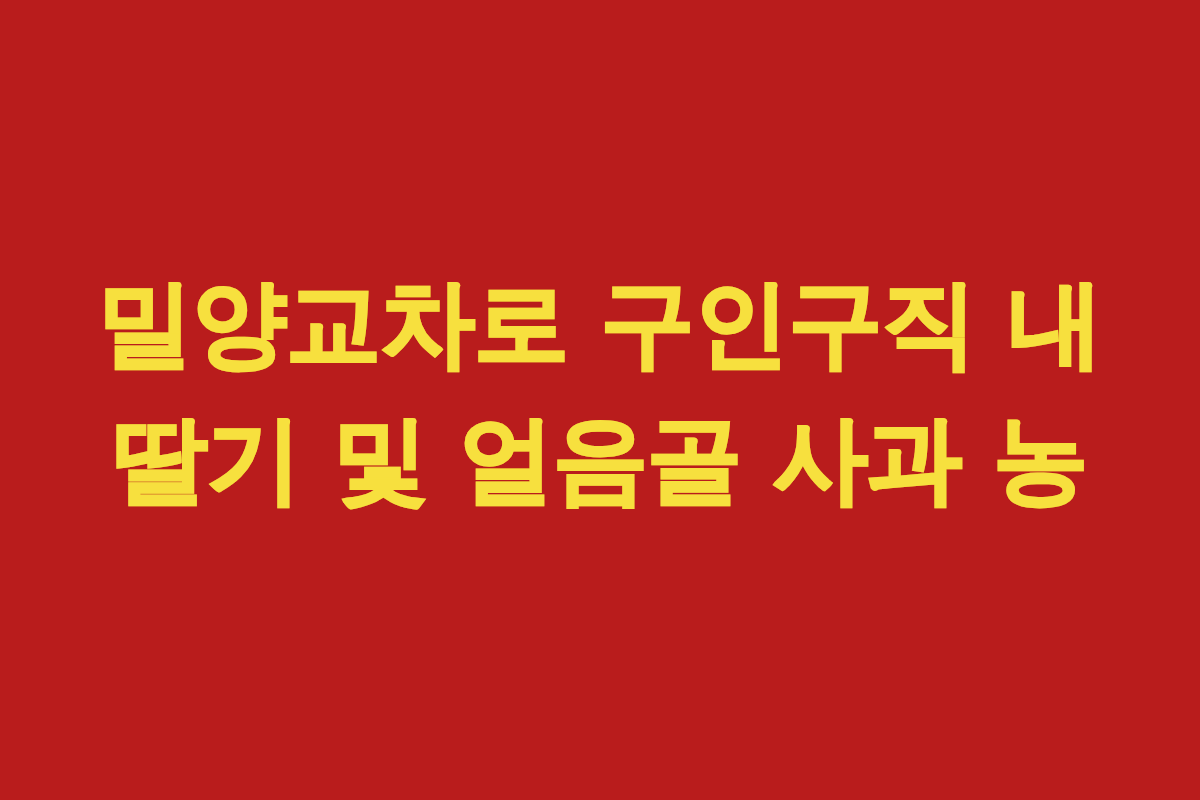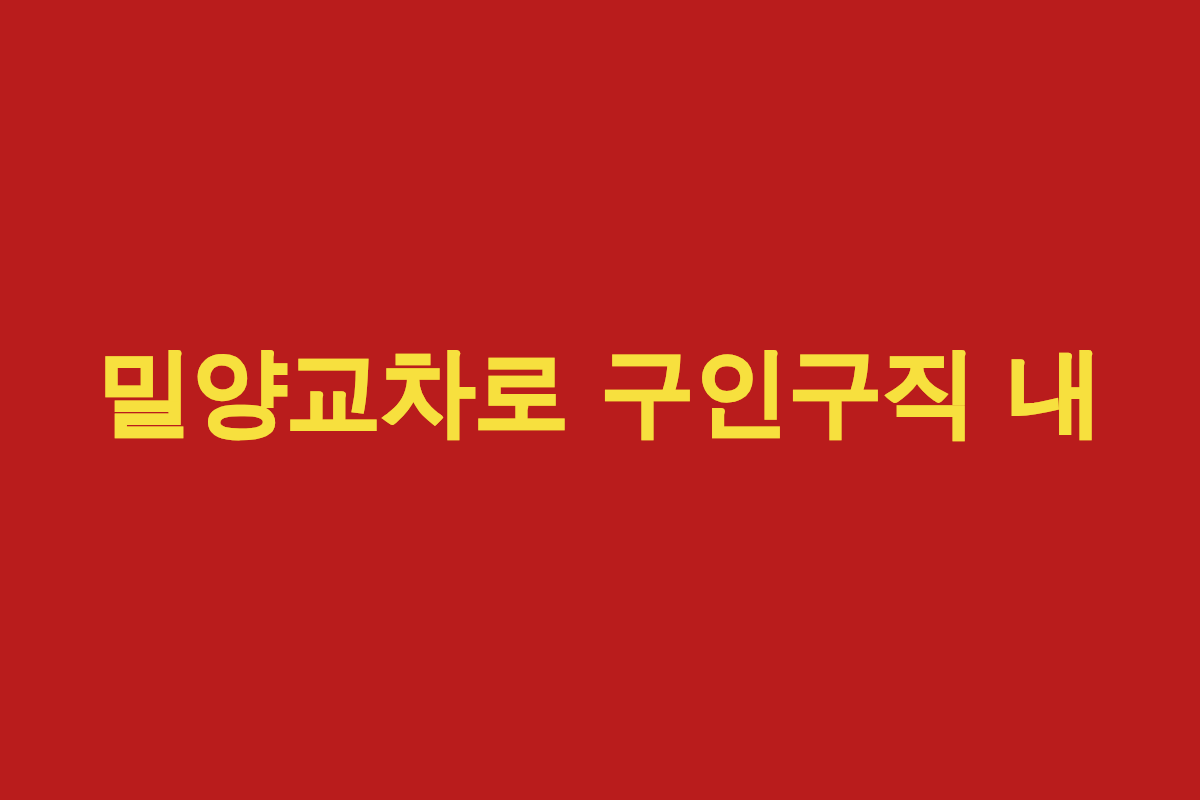--- a/index.html
+++ b/index.html
@@ -64,16 +64,17 @@
 </style>
 </head>
 <body>
 
 <div id="banner" style="background: #b91c1c;">
 
   <div id="headline">
 
     <span class="headline-line line-1" style="color: rgb(247, 224, 62); -webkit-text-stroke: 2.5px rgb(247, 224, 62);">밀양교차로 구인구직 내</span>
 
+    <span class="headline-line line-2" style="color: rgb(247, 224, 62); -webkit-text-stroke: 2.5px rgb(247, 224, 62);">딸기 및 얼음골 사과 농</span>
 
 
   </div>
 </div>
 
 </body></html>

